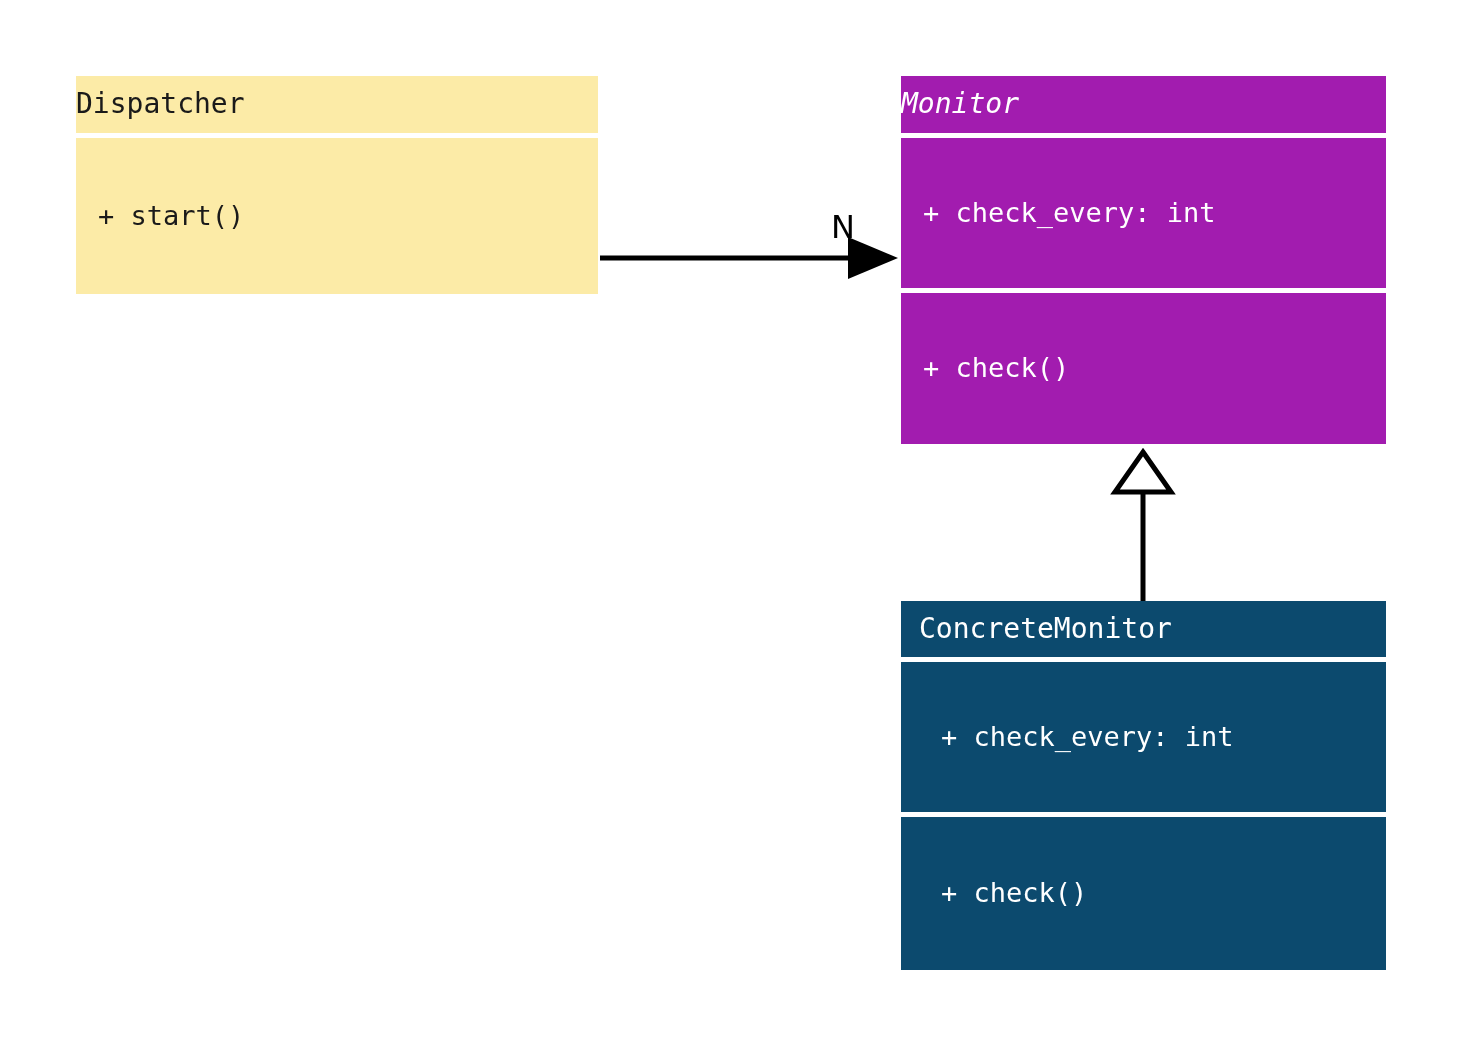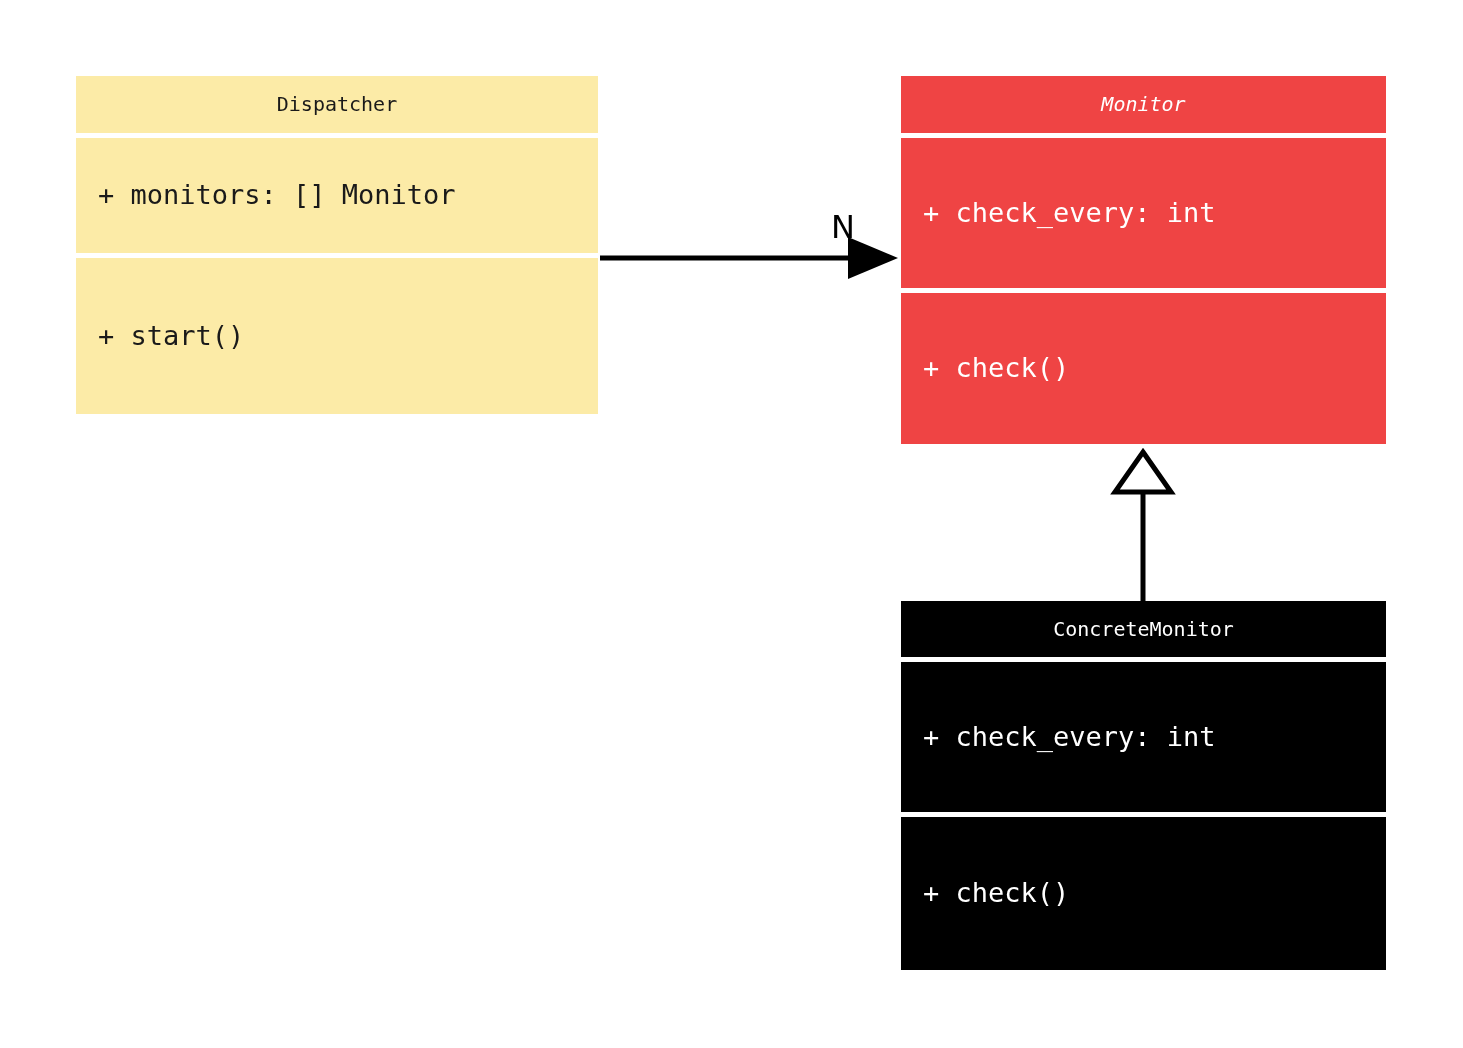--- a/index.html
+++ b/index.html
@@ -31,22 +31,21 @@
     box-sizing: border-box;
   }
   .uml-compartment {
     box-sizing: border-box;
     overflow: hidden;
     display: flex;
     flex-direction: column;
     justify-content: center;
   }
   .uml-header {
-    text-align: center;
-    font-size: 20px;
+    font-size: 28px;
     line-height: 1.15;
     letter-spacing: 0px;
     white-space: pre;
   }
   .uml-header.italic { font-style: italic; }
   .uml-body {
     font-size: 27px;
     line-height: 1.22;
     white-space: pre;
     padding-left: 22px;
@@ -55,28 +54,28 @@
 
   
   .cls-dispatcher { left: 76px; top: 76px; width: 522px; height: 369px; }
   .cls-dispatcher .uml-compartment { background: #fceba7; color: #1a1a1a; }
   .cls-dispatcher .c-head { height: 57px; }
   .cls-dispatcher .c-attrs { height: 115px; margin-top: 5px; }
   .cls-dispatcher .c-ops   { height: 156px; margin-top: 5px; }
 
   
   .cls-monitor { left: 901px; top: 76px; width: 485px; height: 368px; }
-  .cls-monitor .uml-compartment { background: #ef4444; color: #ffffff; }
+  .cls-monitor .uml-compartment { background: #a21caf; color: #ffffff; }
   .cls-monitor .c-head  { height: 57px; }
   .cls-monitor .c-attrs { height: 150px; margin-top: 5px; }
   .cls-monitor .c-ops   { height: 151px; margin-top: 5px; }
 
   
   .cls-concrete { left: 901px; top: 601px; width: 485px; height: 369px; }
-  .cls-concrete .uml-compartment { background: #000000; color: #ffffff; }
+  .cls-concrete .uml-compartment { background: #0c4a6e; color: #ffffff; padding-left: 18px; }
   .cls-concrete .c-head  { height: 56px; }
   .cls-concrete .c-attrs { height: 150px; margin-top: 5px; }
   .cls-concrete .c-ops   { height: 153px; margin-top: 5px; }
 
   
   .edge-svg {
     position: absolute;
     left: 0;
     top: 0;
     width: 1463px;
@@ -101,25 +100,20 @@
   .lbl-n { left: 831px; top: 208px; }
 </style>
 </head>
 <body>
 
 <div id="diagram-canvas">
 
   <div class="uml-class cls-dispatcher">
     <div class="uml-compartment c-head">
       <div class="uml-header">Dispatcher</div>
-    </div>
-    <div class="uml-compartment c-attrs">
-      <div class="uml-body">
-        <div class="uml-row">+ monitors: [] Monitor</div>
-      </div>
     </div>
     <div class="uml-compartment c-ops">
       <div class="uml-body">
         <div class="uml-row">+ run()</div>
         <div class="uml-row">+ start()</div>
         <div class="uml-row">+ stop()</div>
       </div>
     </div>
   </div>
 

